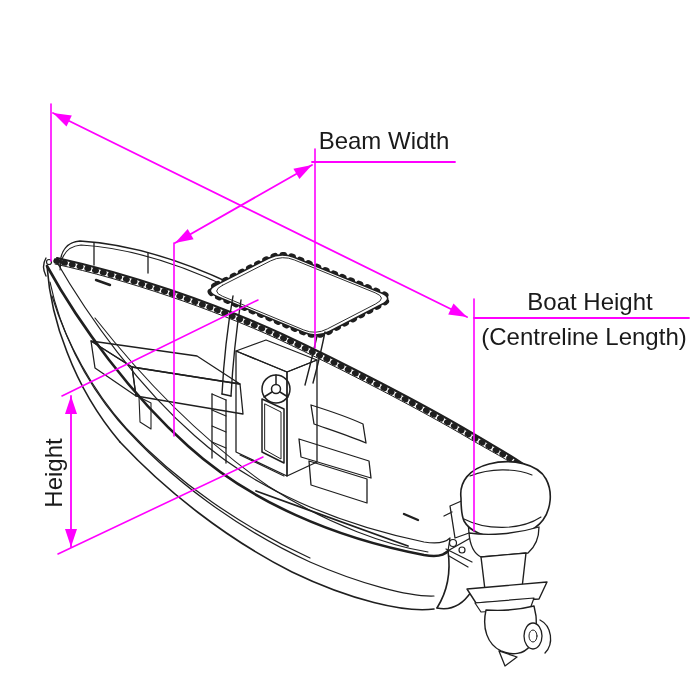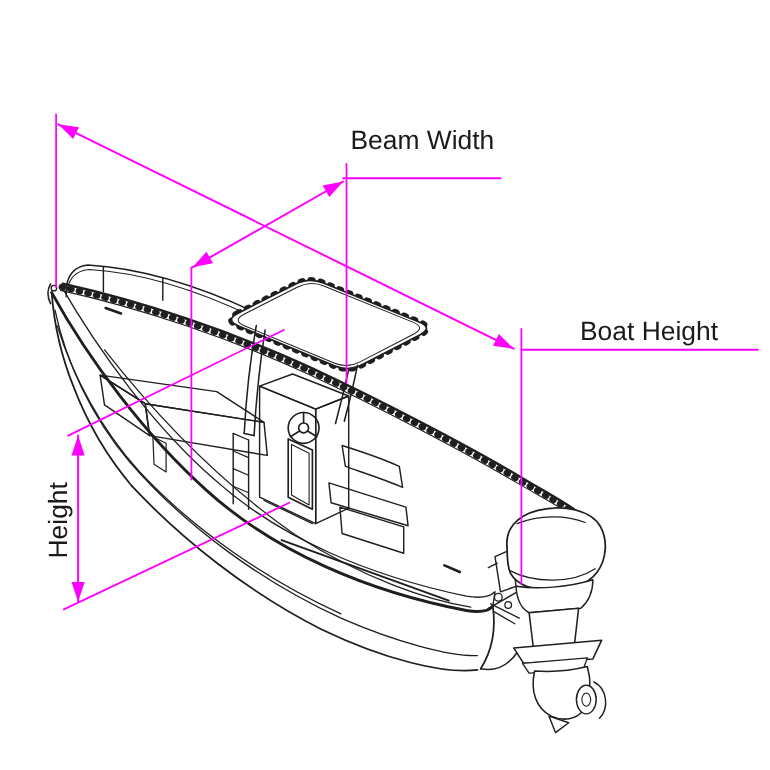--- a/index.html
+++ b/index.html
@@ -5,21 +5,21 @@
   html,body{margin:0;padding:0;background:#fff;}
   #stage{
     position:relative;width:700px;height:700px;background:#fff;overflow:hidden;
     font-family:"Liberation Sans", sans-serif;
   }
   #art{position:absolute;left:0;top:0;width:700px;height:700px;}
   .dim-label{
     position:absolute;color:#1a1a1a;font-size:24px;line-height:1.1;
     white-space:nowrap;text-align:center;
   }
-  #beam-width-label{left:304px;top:115px;width:160px;}
+  #beam-width-label{left:304px;top:128px;width:160px;}
   #boat-length-label{left:490px;top:289px;width:200px;}
   #boat-length-sub-label{left:470px;top:324px;width:228px;}
   #height-label{
     left:1px;top:458px;width:110px;height:30px;
     transform:rotate(-90deg);
   }
 </style>
 </head>
 <body>
 
@@ -145,14 +145,15 @@
       <path stroke-width="1.8" d="M71,396 L71,547"></path>
       <path stroke-width="1.6" d="M62,396 L258,300"></path>
       <path stroke-width="1.6" d="M58,554 L263,457"></path>
       <polygon fill="#ff00ff" stroke="none" points="71,396 65,414 77,414"></polygon>
       <polygon fill="#ff00ff" stroke="none" points="71,547 65,529 77,529"></polygon>
     </g>
   </svg>
 
   <div class="dim-label" id="beam-width-label">Beam Width</div>
   <div class="dim-label" id="boat-length-label">Boat Height</div>
+  <div class="dim-label" id="boat-length-sub-label">(Centreline Length)</div>
   <div class="dim-label" id="height-label">Height</div>
 </div>
 
 </body></html>

